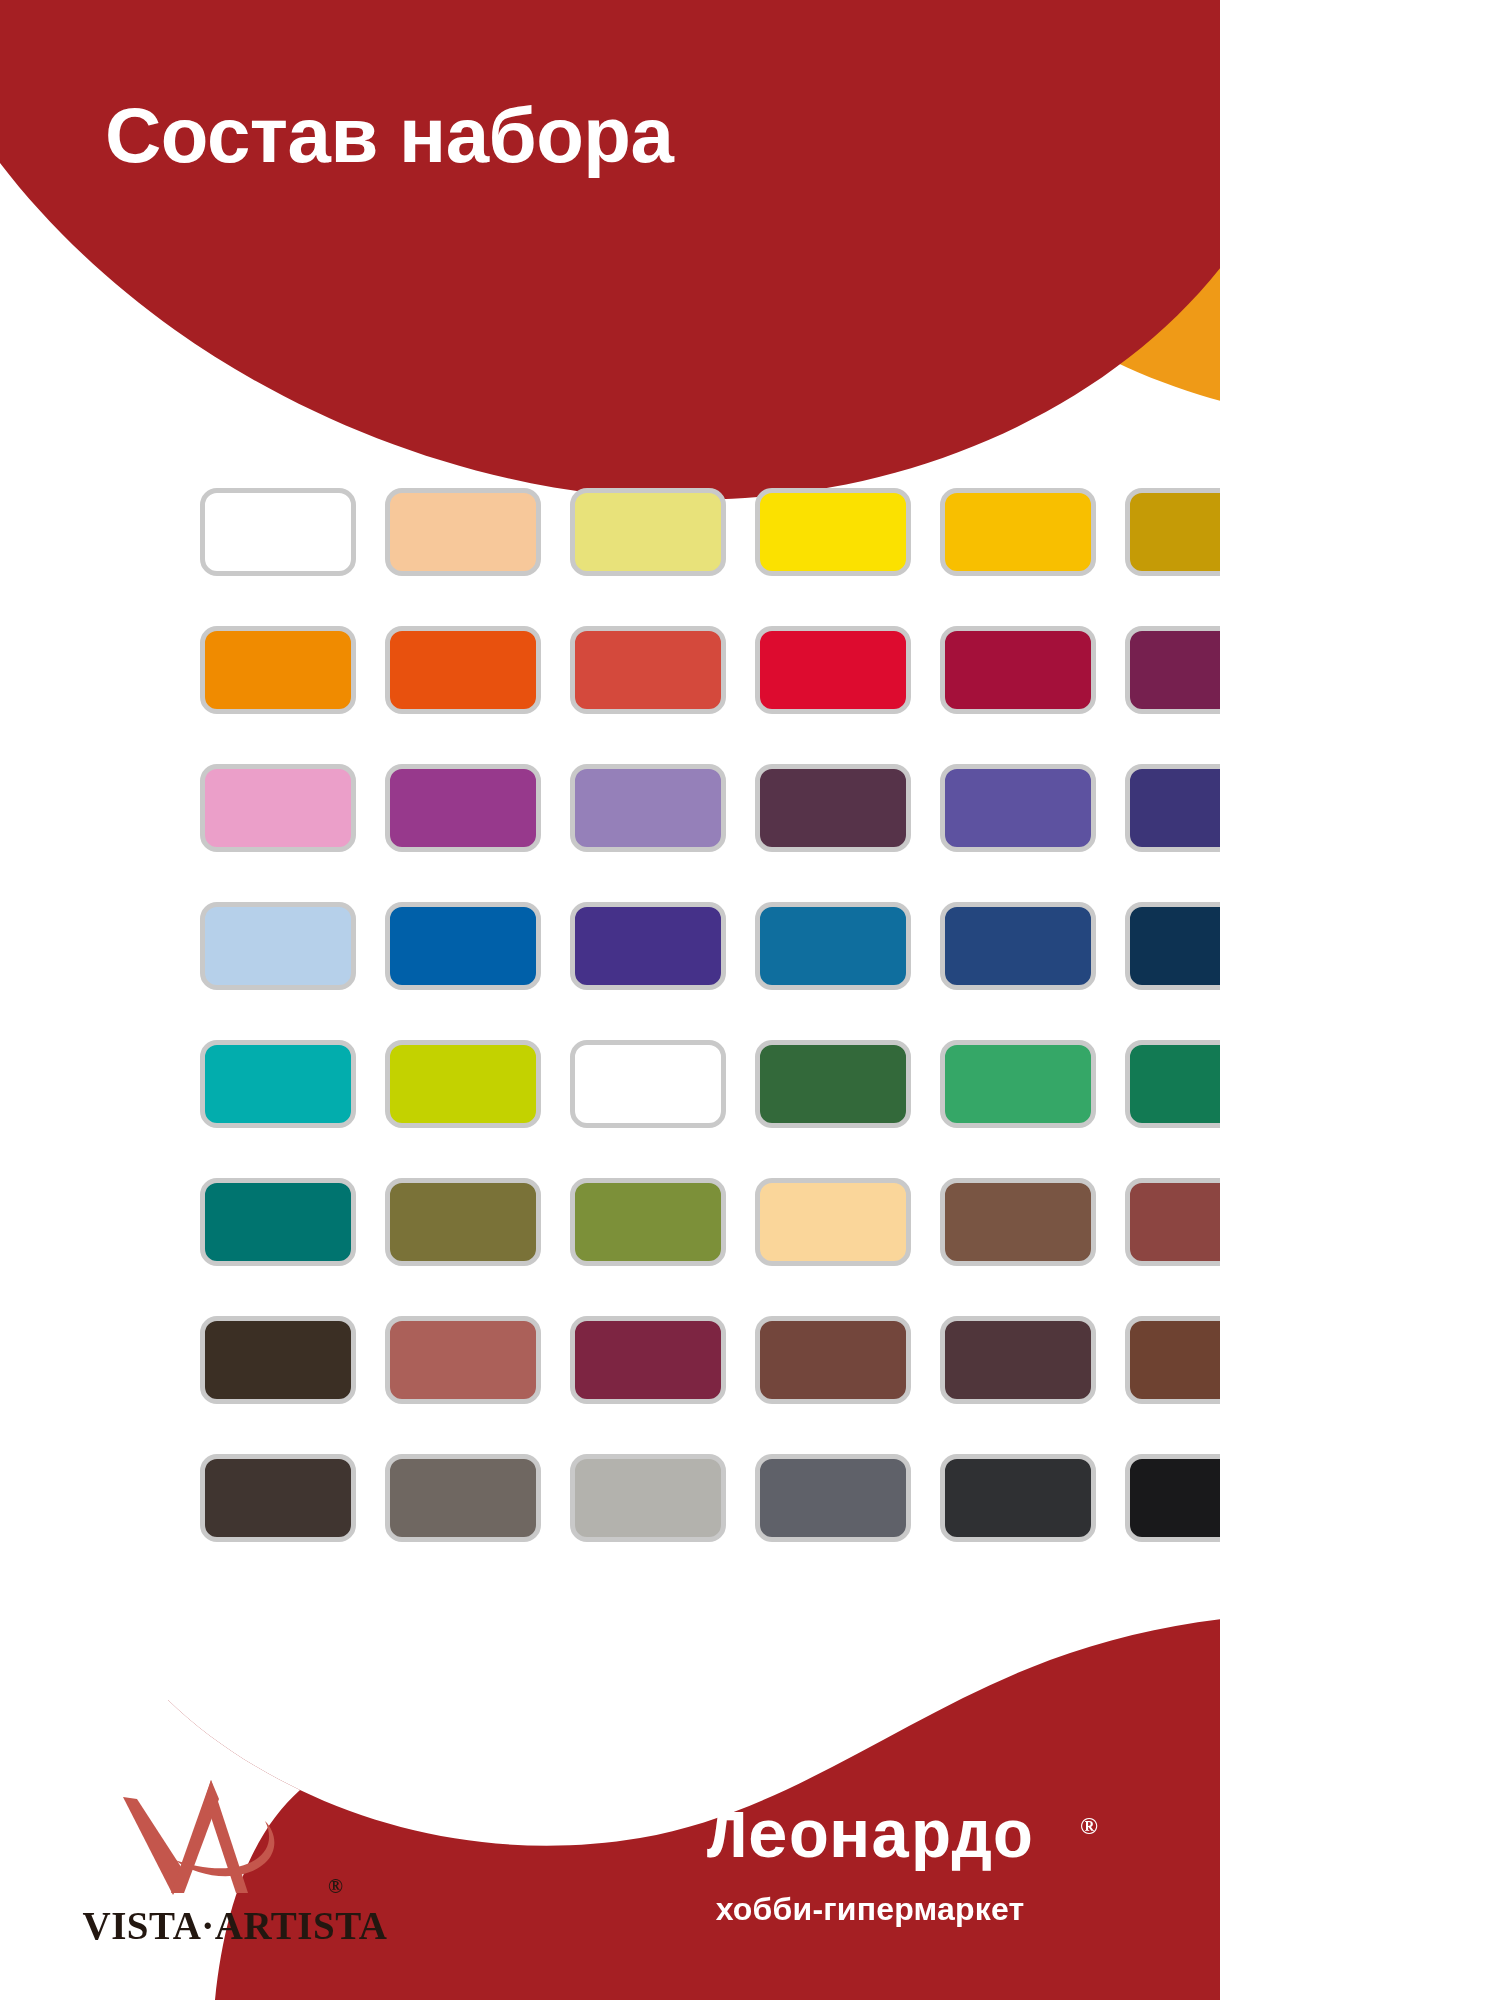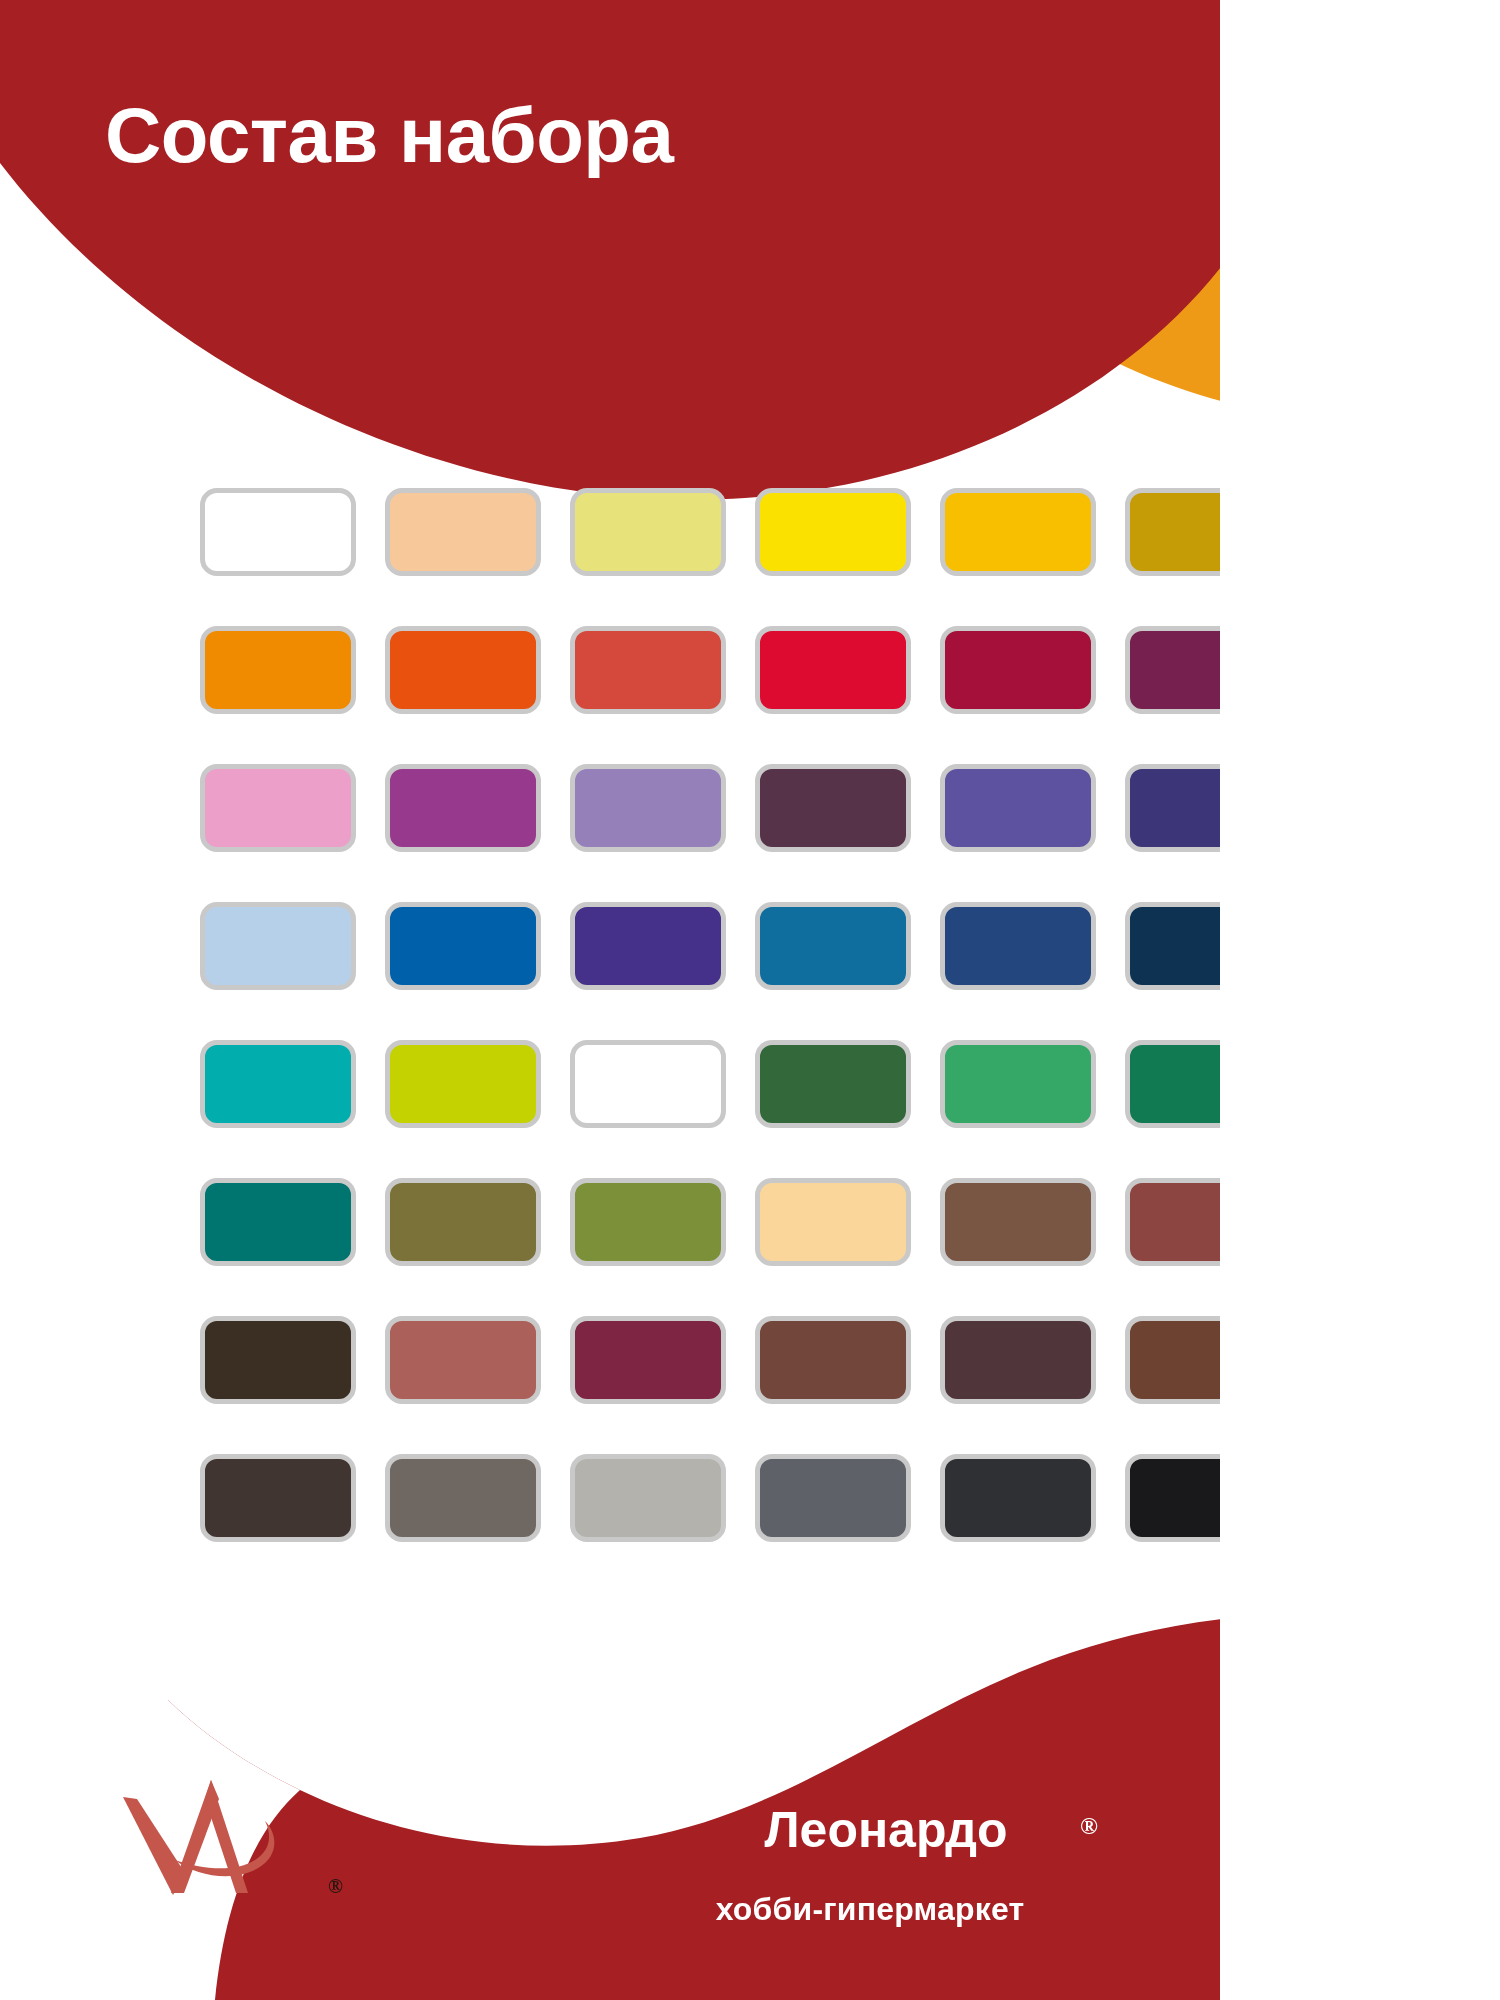--- a/index.html
+++ b/index.html
@@ -106,27 +106,27 @@
 
   #leonardo-logo {
     position: absolute;
     left: 620px;
     top: 1805px;
     width: 520px;
     height: 170px;
   }
   #leonardo-name {
     position: absolute;
-    left: 16px;
+    left: 0;
     top: 0;
     width: 500px;
     text-align: center;
-    font-family: Liberation Sans, sans-serif;
-    font-weight: bold;
-    font-size: 50px;
+    font-family: Liberation Mono, monospace;
+    font-weight: bold;
+    font-size: 68px;
     line-height: 1.0;
     color: #ffffff;
     white-space: nowrap;
   }
   #leonardo-reg {
     position: absolute;
     left: 460px;
     top: 8px;
     font-family: "Liberation Serif", serif;
     font-size: 24px;
@@ -229,20 +229,21 @@
 
       <path d="M8,22 L58,120 L70,98 L22,24 Z" fill="#c4564c"></path>
 
       <path d="M96,5 L56,118 L69,118 L104,24 Z" fill="#c4564c"></path>
 
       <path d="M96,5 L133,118 L121,118 L90,24 Z" fill="#c4564c"></path>
 
       <path d="M60,85 C85,104 128,108 150,88 C163,76 162,58 150,46 C158,62 154,76 140,85 C120,98 85,94 60,85 Z" fill="#c4564c"></path>
     </svg>
     <div id="va-reg">®</div>
+    <div id="va-wordmark">VISTA·ARTISTA</div>
   </div>
 
   <div id="leonardo-logo">
     <div id="leonardo-name">Леонардо</div>
     <div id="leonardo-reg">®</div>
     <div id="leonardo-tagline">хобби-гипермаркет</div>
   </div>
 
 </div>
 

